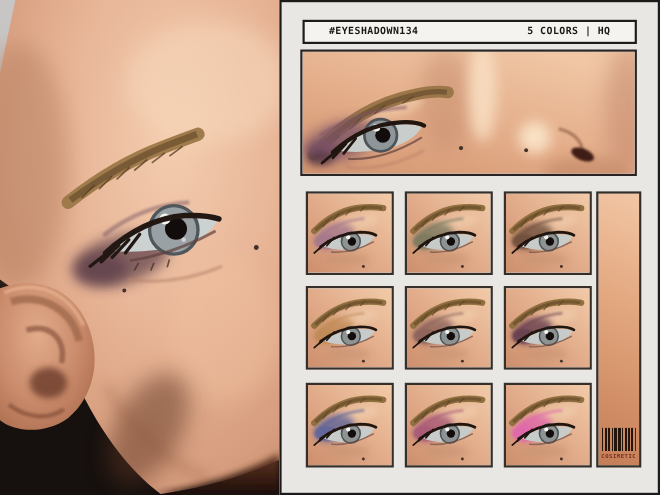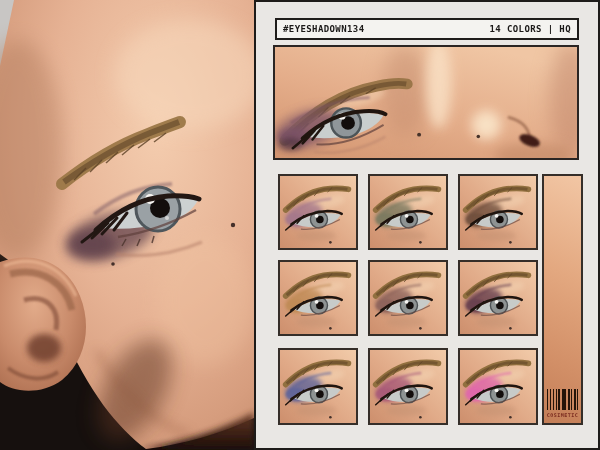--- a/index.html
+++ b/index.html
@@ -3,21 +3,21 @@
 <meta charset="utf-8">
 <style>
   html,body{margin:0;padding:0;background:#d9d7d5;}
   .canvas{position:relative;width:600px;height:450px;overflow:hidden;background:#e9e7e4;
           font-family:"DejaVu Sans Mono","Liberation Mono",monospace;}
   .face-render{position:absolute;left:0;top:0;width:254px;height:450px;}
   .panel{position:absolute;left:254px;top:0;width:346px;height:450px;box-sizing:border-box;
          background:#e9e7e4;border:2px solid #1d1b19;}
   .header-box{position:absolute;left:19px;top:16px;width:304px;height:22px;box-sizing:border-box;
               background:#f4f3f0;border:2px solid #1f1d1b;display:flex;align-items:center;
-              justify-content:space-between;padding:0 6px;}
+              justify-content:space-between;padding:0 22px;}
   .header-box span{font-size:9px;font-weight:bold;letter-spacing:.4px;color:#1b1918;white-space:nowrap;}
   .preview-box{position:absolute;left:17px;top:43px;width:306px;height:115px;box-sizing:border-box;
                border:2px solid #2a2523;overflow:hidden;}
   .preview-box svg{display:block;width:100%;height:100%;}
   .swatch{position:absolute;width:80px;height:76px;box-sizing:border-box;border:2px solid #352e29;
           overflow:hidden;}
   .swatch svg{display:block;width:100%;height:100%;}
   .c0{left:22px}.c1{left:112px}.c2{left:202px}
   .r0{top:172px}.r1{top:258px}.r2{top:346px;height:77px}
   .side-strip{position:absolute;left:286px;top:172px;width:41px;height:251px;box-sizing:border-box;
@@ -139,21 +139,21 @@
         <ellipse cx="44" cy="348" rx="17" ry="14" fill="#6b3b2a" opacity=".8" filter="url(#f-b3)"></ellipse>
         <path d="M8,368 C24,380 44,382 58,372" stroke="#7c4834" stroke-width="4" fill="none" opacity=".6" filter="url(#f-b1)"></path>
       </g>
     </svg>
   </div>
 
   <div class="panel">
 
     <div class="header-box">
       <span>#EYESHADOWN134</span>
-      <span>14 COLORS | HQ</span>
+      <span>5 COLORS | HQ</span>
     </div>
 
     <div class="preview-box" style="--sh: #7c5266;">
       <svg viewBox="0 0 306 114" preserveAspectRatio="none">
         <rect x="0" y="0" width="306" height="114" fill="url(#g-skin-pv)"></rect>
         <ellipse cx="132" cy="45" rx="24" ry="48" fill="#c28a6c" opacity=".5" filter="url(#f-b10)"></ellipse>
         <ellipse cx="166" cy="38" rx="13" ry="46" fill="#f9e0c4" opacity=".85" filter="url(#f-b6)"></ellipse>
         <circle cx="214" cy="80" r="15" fill="#fbe6ca" opacity=".9" filter="url(#f-b6)"></circle>
         <ellipse cx="300" cy="55" rx="22" ry="60" fill="#bd8166" opacity=".5" filter="url(#f-b10)"></ellipse>
         <ellipse cx="262" cy="112" rx="40" ry="14" fill="#b9805f" opacity=".5" filter="url(#f-b6)"></ellipse>

